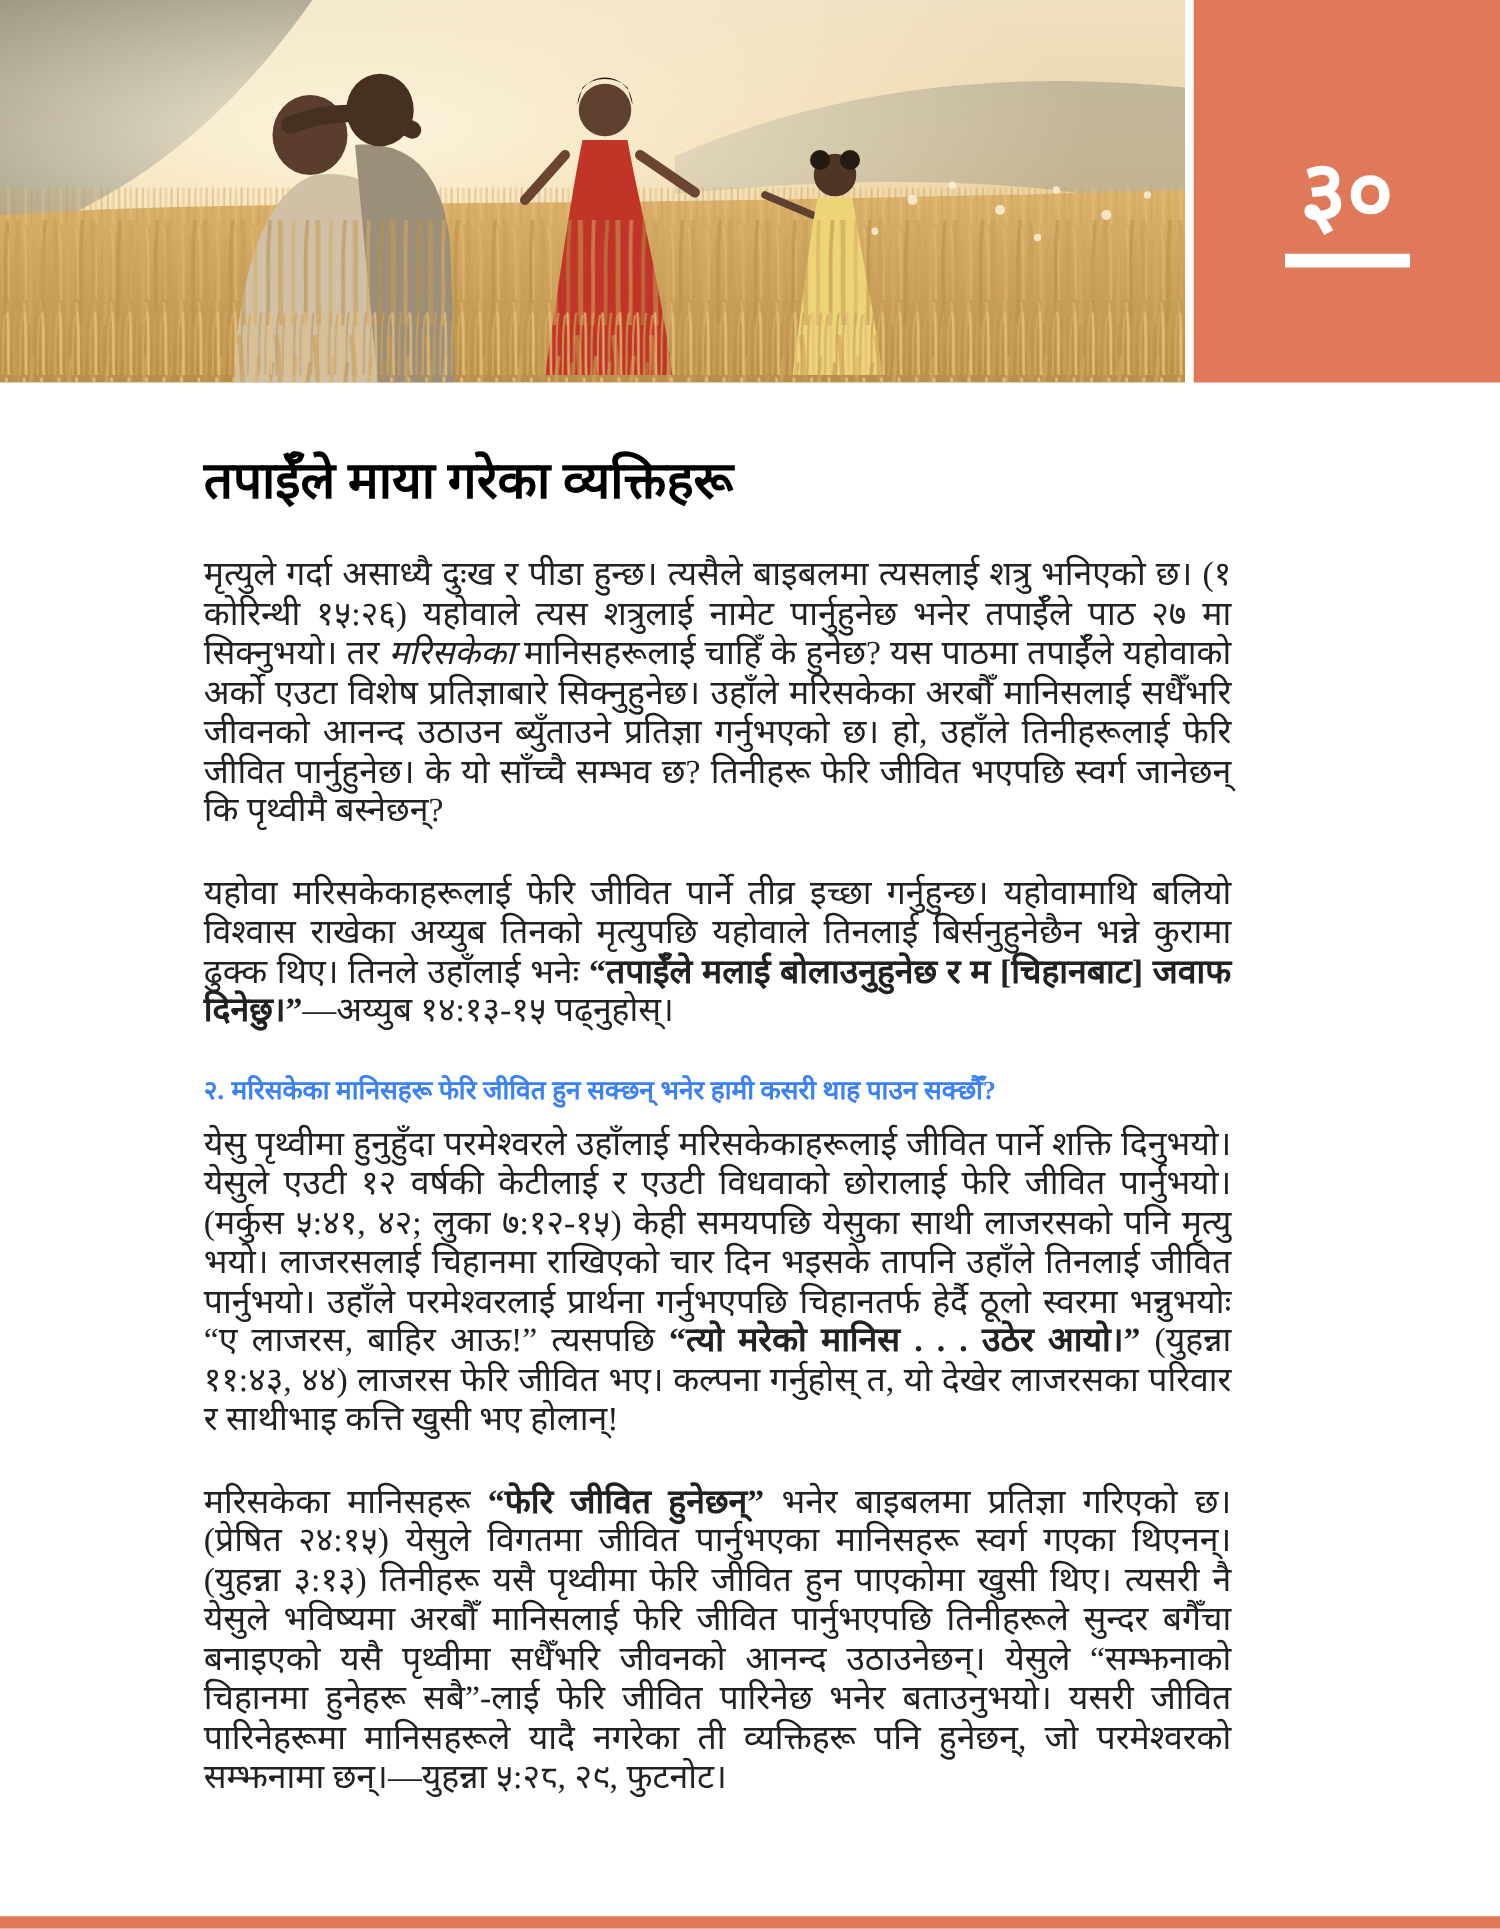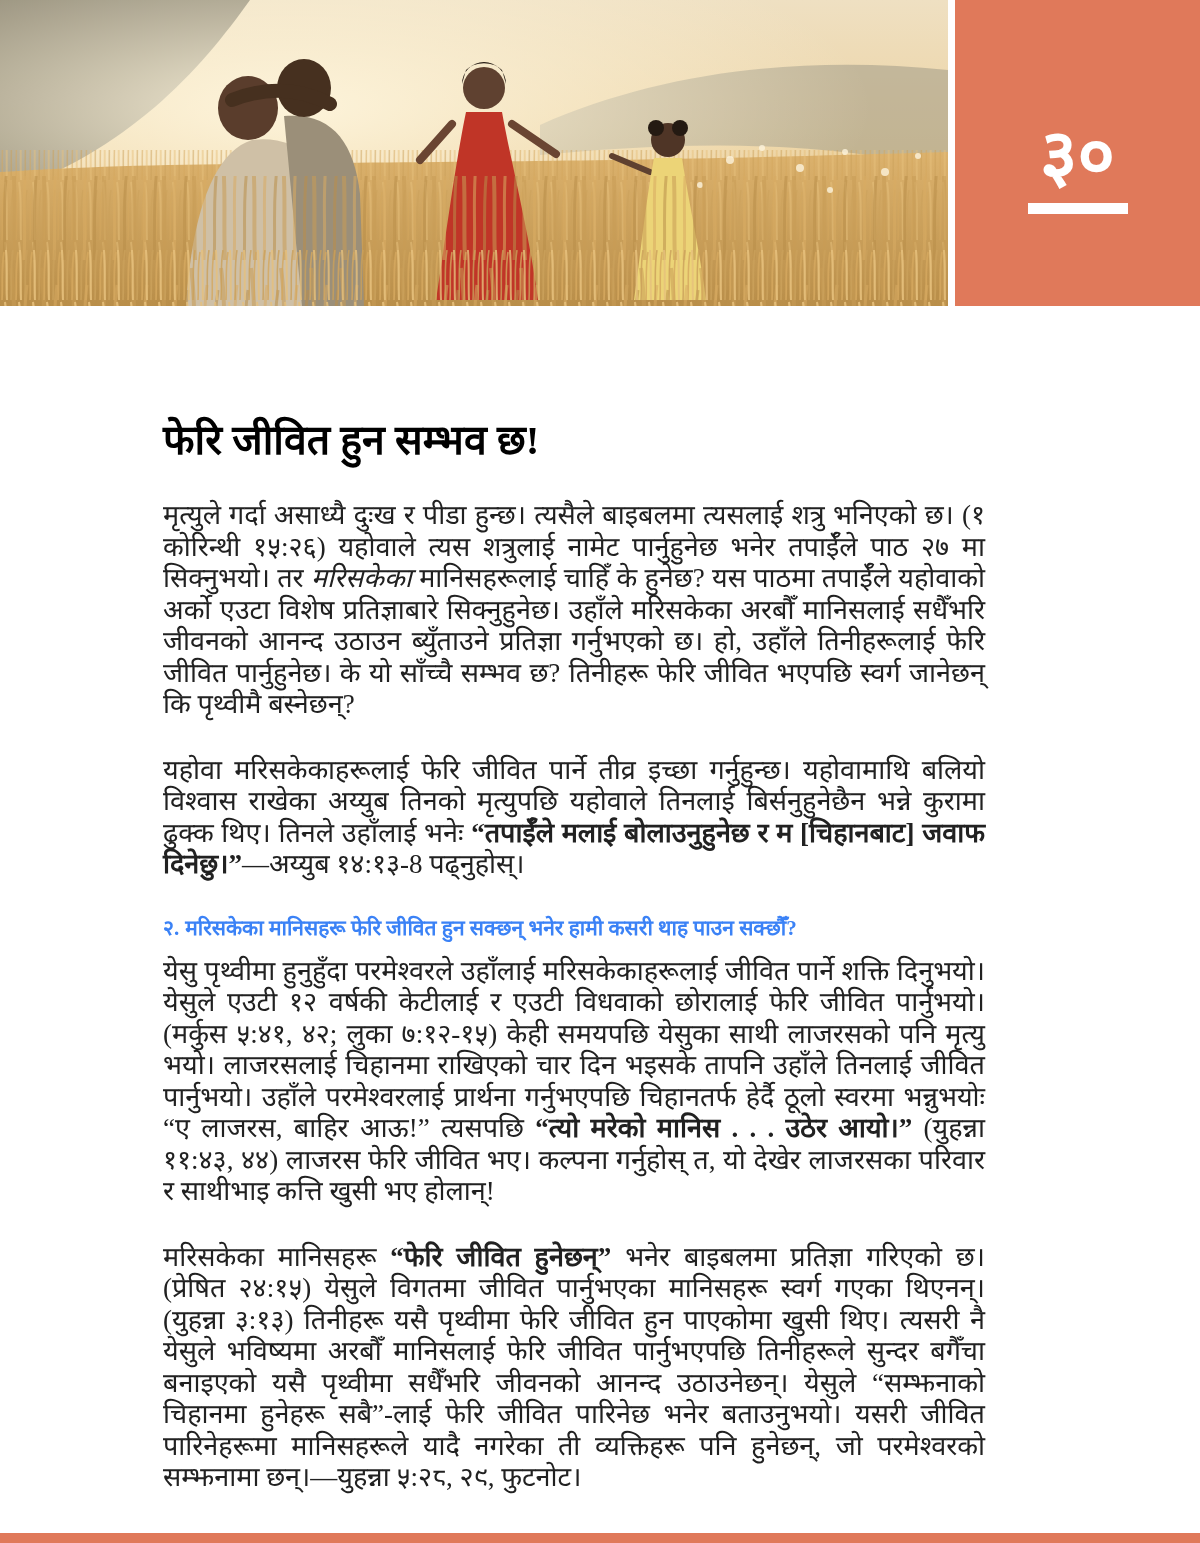--- a/index.html
+++ b/index.html
@@ -150,26 +150,26 @@
       </svg>
     </div>
     <div class="hero-gap"></div>
     <div class="lesson-badge" style="background: rgb(224, 121, 90);">
       <div class="lesson-number">३०</div>
       <div class="lesson-underline"></div>
     </div>
   </header>
 
   <main class="content">
-    <h1 class="title"><br><span>फेरि जीवित हुन सम्भव छ!</span></h1>
+    <h1 class="title"><span>तपाईँले माया गरेका व्यक्तिहरू</span><br></h1>
 
     <p class="body-text intro"><span>मृत्युले गर्दा असाध्यै दुःख र पीडा हुन्छ। त्यसैले बाइबलमा त्यसलाई शत्रु भनिएको छ। (१ कोरिन्थी १५:२६) यहोवाले त्यस शत्रुलाई नामेट पार्नुहुनेछ भनेर तपाईँले पाठ २७ मा सिक्नुभयो। तर </span><span class="i">मरिसकेका</span><span> मानिसहरूलाई चाहिँ के हुनेछ? यस पाठमा तपाईँले यहोवाको अर्को एउटा विशेष प्रतिज्ञाबारे सिक्नुहुनेछ। उहाँले मरिसकेका अरबौँ मानिसलाई सधैँभरि जीवनको आनन्द उठाउन ब्युँताउने प्रतिज्ञा गर्नुभएको छ। हो, उहाँले तिनीहरूलाई फेरि जीवित पार्नुहुनेछ। के यो साँच्चै सम्भव छ? तिनीहरू फेरि जीवित भएपछि स्वर्ग जानेछन् कि पृथ्वीमै बस्नेछन्?</span></p>
 
     <section class="qa">
-      <p class="body-text answer"><span>यहोवा मरिसकेकाहरूलाई फेरि जीवित पार्ने तीव्र इच्छा गर्नुहुन्छ। यहोवामाथि बलियो विश्वास राखेका अय्युब तिनको मृत्युपछि यहोवाले तिनलाई बिर्सनुहुनेछैन भन्ने कुरामा ढुक्क थिए। तिनले उहाँलाई भनेः </span><span class="b">“तपाईँले मलाई बोलाउनुहुनेछ र म [चिहानबाट] जवाफ दिनेछु।”</span><span>—अय्युब १४:१३-8 पढ्नुहोस्।</span></p>
+      <p class="body-text answer"><span>यहोवा मरिसकेकाहरूलाई फेरि जीवित पार्ने तीव्र इच्छा गर्नुहुन्छ। यहोवामाथि बलियो विश्वास राखेका अय्युब तिनको मृत्युपछि यहोवाले तिनलाई बिर्सनुहुनेछैन भन्ने कुरामा ढुक्क थिए। तिनले उहाँलाई भनेः </span><span class="b">“तपाईँले मलाई बोलाउनुहुनेछ र म [चिहानबाट] जवाफ दिनेछु।”</span><span>—अय्युब १४:१३-१५ पढ्नुहोस्।</span></p>
     </section>
 
     <section class="qa">
       <h2 class="question" style="color: #3b82f6;"><span class="qnum">२.</span><span>मरिसकेका मानिसहरू फेरि जीवित हुन सक्छन् भनेर हामी कसरी थाह पाउन सक्छौँ?</span></h2>
       <p class="body-text answer"><span>येसु पृथ्वीमा हुनुहुँदा परमेश्वरले उहाँलाई मरिसकेकाहरूलाई जीवित पार्ने शक्ति दिनुभयो। येसुले एउटी १२ वर्षकी केटीलाई र एउटी विधवाको छोरालाई फेरि जीवित पार्नुभयो। (मर्कुस ५:४१, ४२; लुका ७:१२-१५) केही समयपछि येसुका साथी लाजरसको पनि मृत्यु भयो। लाजरसलाई चिहानमा राखिएको चार दिन भइसके तापनि उहाँले तिनलाई जीवित पार्नुभयो। उहाँले परमेश्वरलाई प्रार्थना गर्नुभएपछि चिहानतर्फ हेर्दै ठूलो स्वरमा भन्नुभयोः “ए लाजरस, बाहिर आऊ!” त्यसपछि </span><span class="b">“त्यो मरेको मानिस . . . उठेर आयो।”</span><span> (युहन्ना ११:४३, ४४) लाजरस फेरि जीवित भए। कल्पना गर्नुहोस् त, यो देखेर लाजरसका परिवार र साथीभाइ कत्ति खुसी भए होलान्!</span></p>
     </section>
 
     <section class="qa">
       <p class="body-text answer"><span>मरिसकेका मानिसहरू </span><span class="b">“फेरि जीवित हुनेछन्”</span><span> भनेर बाइबलमा प्रतिज्ञा गरिएको छ। (प्रेषित २४:१५) येसुले विगतमा जीवित पार्नुभएका मानिसहरू स्वर्ग गएका थिएनन्। (युहन्ना ३:१३) तिनीहरू यसै पृथ्वीमा फेरि जीवित हुन पाएकोमा खुसी थिए। त्यसरी नै येसुले भविष्यमा अरबौँ मानिसलाई फेरि जीवित पार्नुभएपछि तिनीहरूले सुन्दर बगैँचा बनाइएको यसै पृथ्वीमा सधैँभरि जीवनको आनन्द उठाउनेछन्। येसुले “सम्झनाको चिहानमा हुनेहरू सबै”-लाई फेरि जीवित पारिनेछ भनेर बताउनुभयो। यसरी जीवित पारिनेहरूमा मानिसहरूले यादै नगरेका ती व्यक्तिहरू पनि हुनेछन्, जो परमेश्वरको सम्झनामा छन्।—युहन्ना ५:२८, २९, फुटनोट।</span></p>
     </section>

